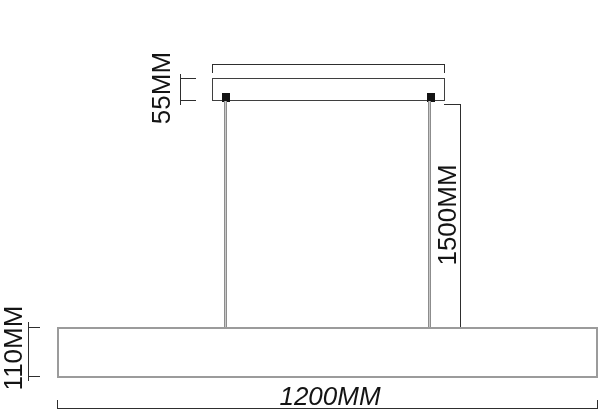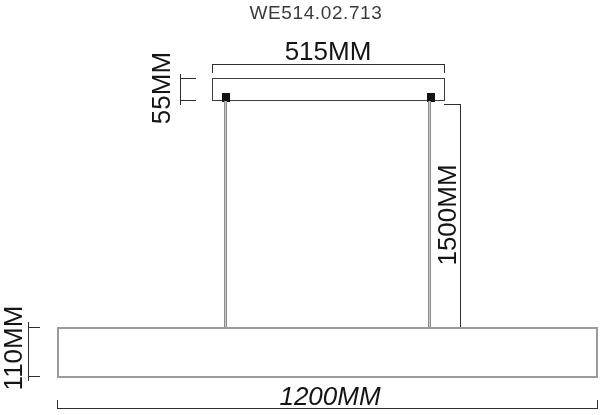--- a/index.html
+++ b/index.html
@@ -58,23 +58,21 @@
     left:57px; top:327px; width:541px; height:51px;
     border:2px solid var(--bar-outline,#9b9b9b);
     background:#fff;
   }
 </style>
 </head>
 <body>
 
 <div class="canvas">
 
-  <div class="title">WE514.02.713</div>
 
-  <div class="dim-text" style="left:328px; top:51px;">515MM</div>
   <div class="bracket-down" style="left:212px; top:64px; width:233px; height:9px;"></div>
 
   <div class="canopy"></div>
 
   <div class="dim-text vert" style="left:161px; top:88px;">55MM</div>
   <div class="line" style="left:180px; top:74px; width:1px; height:31px;"></div>
   <div class="line" style="left:180px; top:78px; width:16px; height:1px;"></div>
   <div class="line" style="left:180px; top:100px; width:16px; height:1px;"></div>
 
   <div class="mount" style="left:222px; top:93px;"></div>

